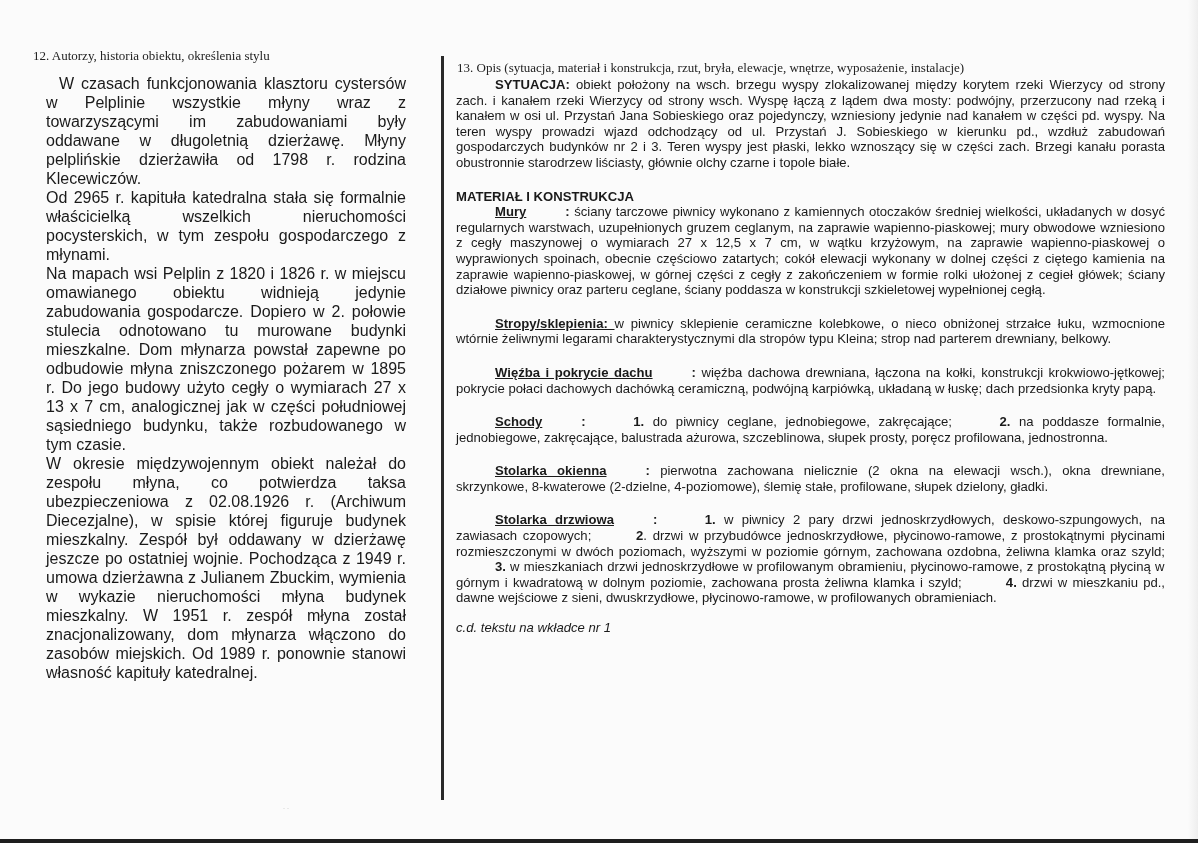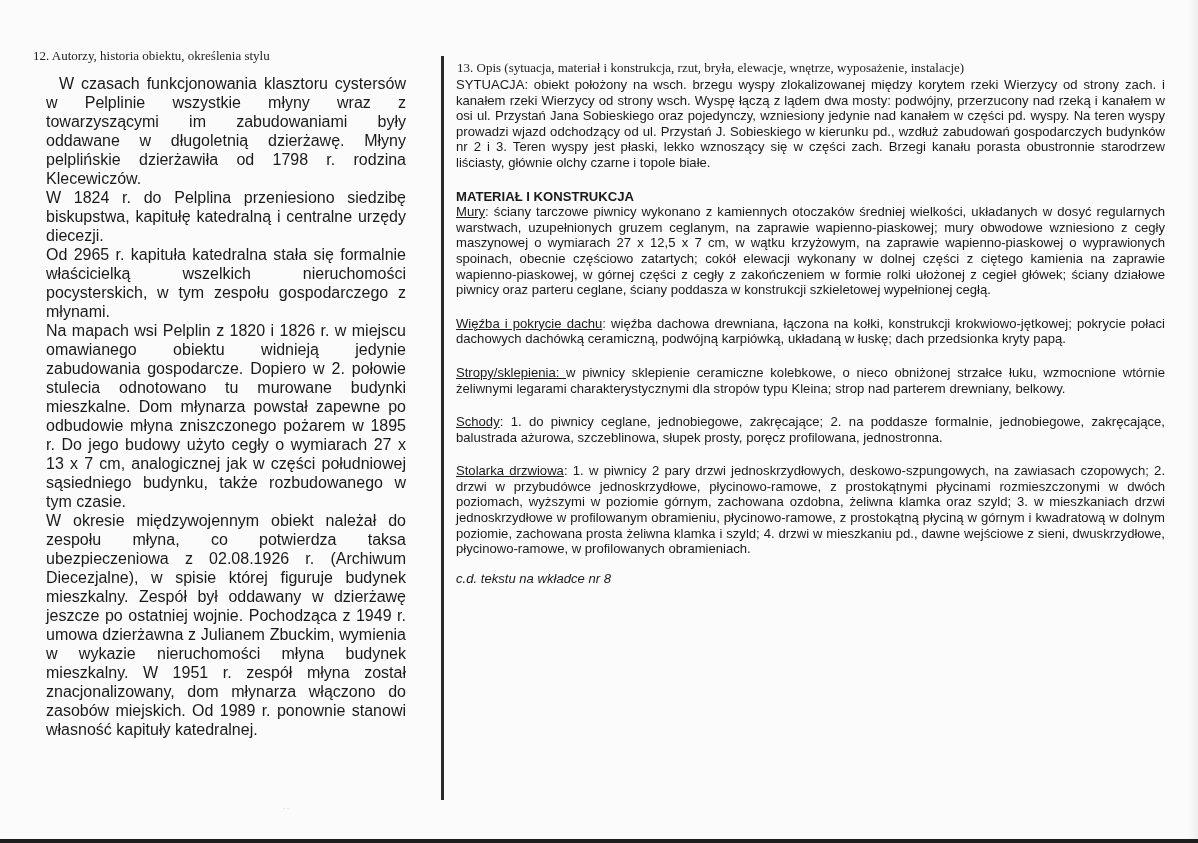--- a/index.html
+++ b/index.html
@@ -21,57 +21,57 @@
     font-size:16px; line-height:19px; text-align:justify;
   }
   .left-col p { margin:0; }
   .left-col p.indent { text-indent:13px; }
   .right-col {
     position:absolute; left:456px; top:77px; width:709px;
     font-size:13.1px; line-height:15.6px; text-align:justify;
   }
   .right-col .sec { margin:0 0 18px 0; }
   .right-col .sec.tight { margin-bottom:8px; }
-  .lbl { font-weight:normal; }
+  .lbl { font-weight:bold;margin-left:39px; }
   .lbl.u { text-decoration:underline; }
   .section-title { font-weight:bold; margin:0; }
   .continuation { font-style:italic; margin-top:14px; }
   .dots { position:absolute; left:283px; top:805px; font-size:6px; color:#888; letter-spacing:2px; }
 </style>
 </head>
 <body>
 
 <div class="right-shade"></div>
 <div class="bottom-strip"></div>
 
 <div class="col-heading" style="left:33px; top:48px;">12. Autorzy, historia obiektu, określenia stylu</div>
 <div class="left-col">
   <p class="indent">W czasach funkcjonowania klasztoru cystersów w Pelplinie wszystkie młyny wraz z towarzyszącymi im zabudowaniami były oddawane w długoletnią dzierżawę. Młyny pelplińskie dzierżawiła od 1798 r. rodzina Klecewiczów.</p>
-  <p>W 1824 r. do Pelplina przeniesiono siedzibę biskupstwa, kapitułę katedralną i centralne urzędy diecezji.</p>
   <p>Od 2965 r. kapituła katedralna stała się formalnie właścicielką wszelkich nieruchomości pocysterskich, w tym zespołu gospodarczego z młynami.</p>
   <p>Na mapach wsi Pelplin z 1820 i 1826 r. w miejscu omawianego obiektu widnieją jedynie zabudowania gospodarcze. Dopiero w 2. połowie stulecia odnotowano tu murowane budynki mieszkalne. Dom młynarza powstał zapewne po odbudowie młyna zniszczonego pożarem w 1895 r. Do jego budowy użyto cegły o wymiarach 27 x 13 x 7 cm, analogicznej jak w części południowej sąsiedniego budynku, także rozbudowanego w tym czasie.</p>
   <p>W okresie międzywojennym obiekt należał do zespołu młyna, co potwierdza taksa ubezpieczeniowa z 02.08.1926 r. (Archiwum Diecezjalne), w spisie której figuruje budynek mieszkalny. Zespół był oddawany w dzierżawę jeszcze po ostatniej wojnie. Pochodząca z 1949 r. umowa dzierżawna z Julianem Zbuckim, wymienia w wykazie nieruchomości młyna budynek mieszkalny. W 1951 r. zespół młyna został znacjonalizowany, dom młynarza włączono do zasobów miejskich. Od 1989 r. ponownie stanowi własność kapituły katedralnej.</p>
 </div>
 
 <div class="dots">··</div>
 
 <div class="divider"></div>
 
 <div class="col-heading" style="left:457px; top:60px;">13. Opis (sytuacja, materiał i konstrukcja, rzut, bryła, elewacje, wnętrze, wyposażenie, instalacje)</div>
 <div class="right-col">
 
   <p class="sec"><span class="lbl">SYTUACJA:</span><span> obiekt położony na wsch. brzegu wyspy zlokalizowanej między korytem rzeki Wierzycy od strony zach. i kanałem rzeki Wierzycy od strony wsch. Wyspę łączą z lądem dwa mosty: podwójny, przerzucony nad rzeką i kanałem w osi ul. Przystań Jana Sobieskiego oraz pojedynczy, wzniesiony jedynie nad kanałem w części pd. wyspy. Na teren wyspy prowadzi wjazd odchodzący od ul. Przystań J. Sobieskiego w kierunku pd., wzdłuż zabudowań gospodarczych budynków nr 2 i 3. Teren wyspy jest płaski, lekko wznoszący się w części zach. Brzegi kanału porasta obustronnie starodrzew liściasty, głównie olchy czarne i topole białe.</span></p>
 
   <p class="section-title">MATERIAŁ I KONSTRUKCJA</p>
   <p class="sec"><span class="lbl u">Mury</span><span class="lbl">:</span><span> ściany tarczowe piwnicy wykonano z kamiennych otoczaków średniej wielkości, układanych w dosyć regularnych warstwach, uzupełnionych gruzem ceglanym, na zaprawie wapienno-piaskowej; mury obwodowe wzniesiono z cegły maszynowej o wymiarach 27 x 12,5 x 7 cm, w wątku krzyżowym, na zaprawie wapienno-piaskowej o wyprawionych spoinach, obecnie częściowo zatartych; cokół elewacji wykonany w dolnej części z ciętego kamienia na zaprawie wapienno-piaskowej, w górnej części z cegły z zakończeniem w formie rolki ułożonej z cegieł główek; ściany działowe piwnicy oraz parteru ceglane, ściany poddasza w konstrukcji szkieletowej wypełnionej cegłą.</span></p>
 
+  <p class="sec"><span class="lbl u">Stropy/sklepienia: </span><span>w piwnicy sklepienie ceramiczne kolebkowe, o nieco obniżonej strzałce łuku, wzmocnione wtórnie żeliwnymi legarami charakterystycznymi dla stropów typu Kleina; strop nad parterem drewniany, belkowy.</span></p>
+
   <p class="sec"><span class="lbl u">Więźba i pokrycie dachu</span><span class="lbl">:</span><span> więźba dachowa drewniana, łączona na kołki, konstrukcji krokwiowo-jętkowej; pokrycie połaci dachowych dachówką ceramiczną, podwójną karpiówką, układaną w łuskę; dach przedsionka kryty papą.</span></p>
-
-  <p class="sec"><span class="lbl u">Stropy/sklepienia: </span><span>w piwnicy sklepienie ceramiczne kolebkowe, o nieco obniżonej strzałce łuku, wzmocnione wtórnie żeliwnymi legarami charakterystycznymi dla stropów typu Kleina; strop nad parterem drewniany, belkowy.</span></p>
 
 
   <p class="sec"><span class="lbl u">Schody</span><span class="lbl">:</span><span class="lbl"> 1.</span><span> do piwnicy ceglane, jednobiegowe, zakręcające;</span><span class="lbl"> 2.</span><span> na poddasze formalnie, jednobiegowe, zakręcające, balustrada ażurowa, szczeblinowa, słupek prosty, poręcz profilowana, jednostronna.</span></p>
 
+  <p class="sec"><span class="lbl u">Stolarka okienna</span><span class="lbl">:</span><span> pierwotna zachowana nielicznie (2 okna na elewacji wsch.), okna drewniane, skrzynkowe, 8-kwaterowe (2-dzielne, 4-poziomowe), ślemię stałe, profilowane, słupek dzielony, gładki.</span></p>
 
   <p class="sec tight"><span class="lbl u">Stolarka drzwiowa</span><span class="lbl">:</span><span class="lbl"> 1.</span><span> w piwnicy 2 pary drzwi jednoskrzydłowych, deskowo-szpungowych, na zawiasach czopowych;</span><span class="lbl"> 2</span><span>. drzwi w przybudówce jednoskrzydłowe, płycinowo-ramowe, z prostokątnymi płycinami rozmieszczonymi w dwóch poziomach, wyższymi w poziomie górnym, zachowana ozdobna, żeliwna klamka oraz szyld;</span><span class="lbl"> 3.</span><span> w mieszkaniach drzwi jednoskrzydłowe w profilowanym obramieniu, płycinowo-ramowe, z prostokątną płyciną w górnym i kwadratową w dolnym poziomie, zachowana prosta żeliwna klamka i szyld;</span><span class="lbl"> 4.</span><span> drzwi w mieszkaniu pd., dawne wejściowe z sieni, dwuskrzydłowe, płycinowo-ramowe, w profilowanych obramieniach.</span></p>
 
-  <p class="continuation">c.d. tekstu na wkładce nr 8</p>
+  <p class="continuation">c.d. tekstu na wkładce nr 1</p>
 </div>
 
 </body></html>

